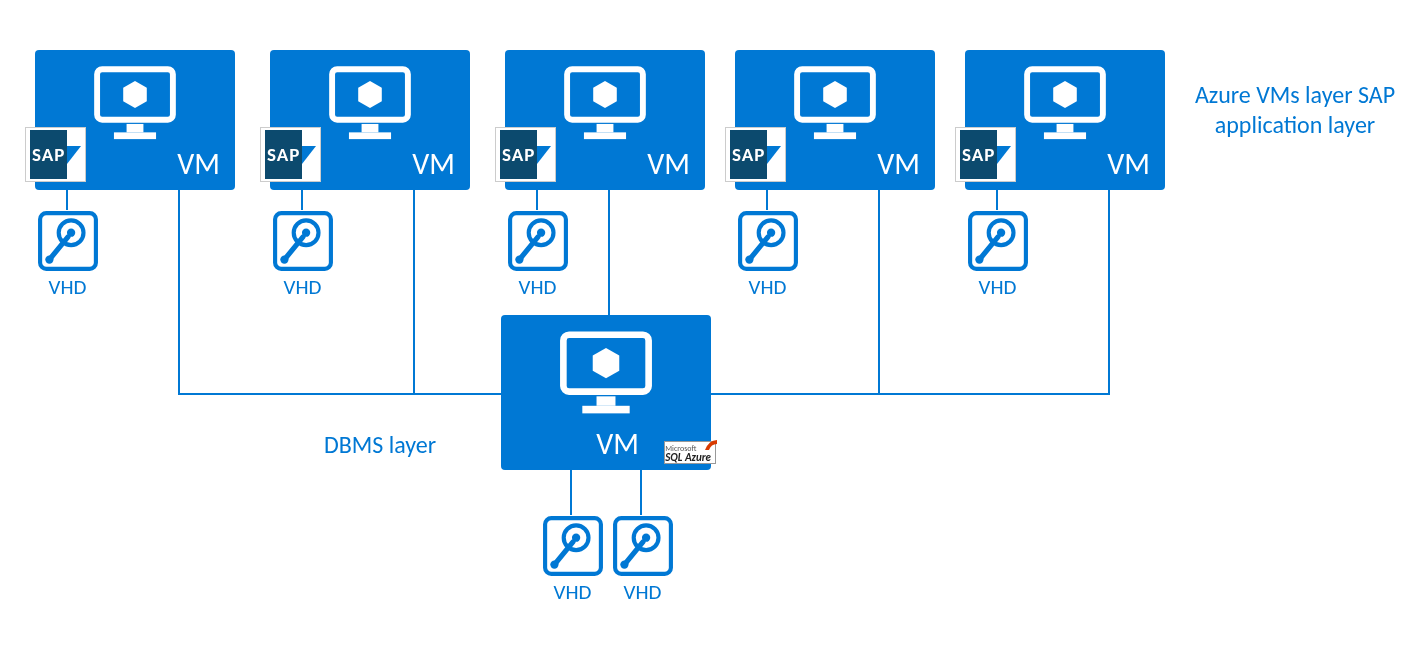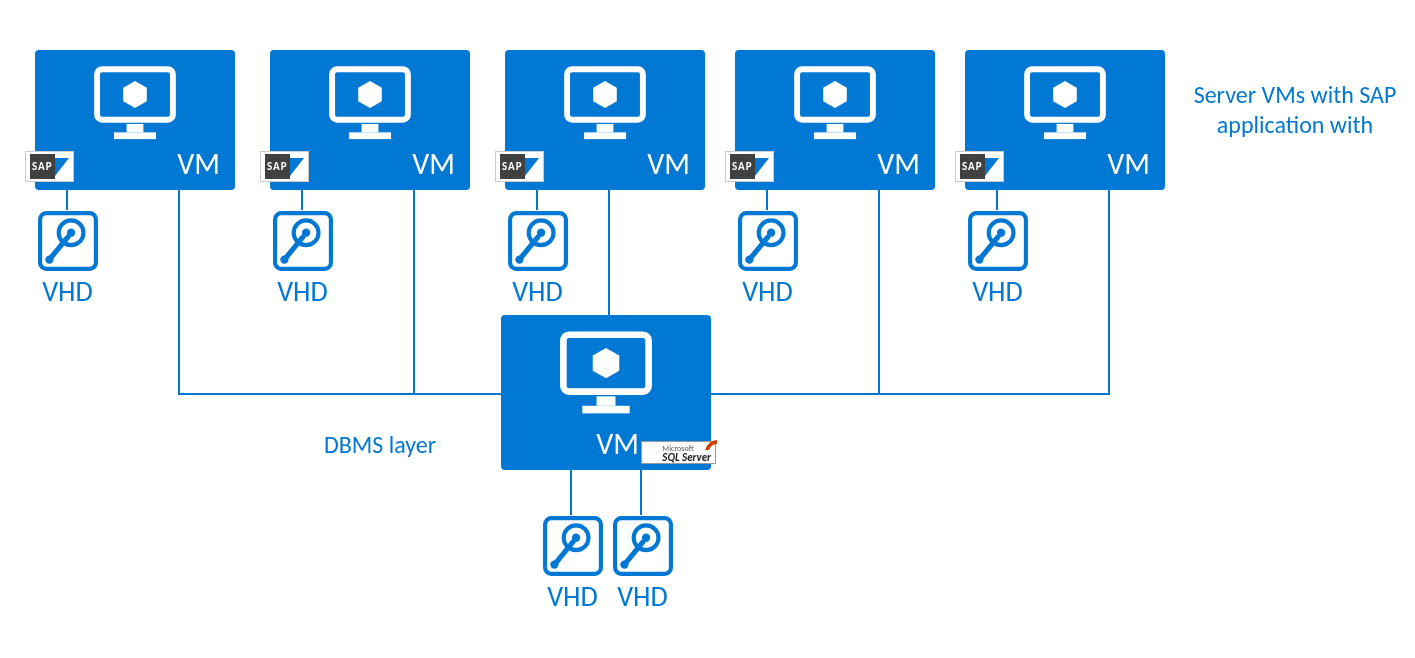--- a/index.html
+++ b/index.html
@@ -49,75 +49,75 @@
     display: flex;
     align-items: center;
   }
   .sap-badge .sap-tri {
     width: 0; height: 0;
     border-left: 0 solid transparent;
     border-right: 14px solid transparent;
     border-top: 18px solid #0078d4;
   }
   .sap-badge .sap-box {
-    background: #404040;
+    background: #0c4a6e;
     color: #fff;
     font-weight: bold;
-    font-size: 11px;
-    padding: 6px 2px;
+    font-size: 19px;
+    padding: 13px 2px;
     letter-spacing: 1px;
   }
   .sql-badge {
     position: absolute;
     right: -5px;
     bottom: 6px;
     background: #fff;
     border: 1px solid #999;
-    padding: 2px 4px 0px 20px;
+    padding: 2px 4px 0px 0;
     font-size: 9px;
     line-height: 1;
     text-align: left;
     color: #333;
   }
   .sql-badge .accent {
     position: absolute;
     top: -2px; right: -2px;
     width: 12px; height: 10px;
   }
   .sql-badge .ms { font-size: 8px; color:#555; }
   .sql-badge .sql { font-size: 11px; font-weight: bold; color:#222; font-style: italic;}
   .vhd {
     position: absolute;
     width: 65px;
     text-align: center;
   }
   .vhd svg { display: block; margin: 0 auto; }
   .vhd-label {
     color: #0078d4;
-    font-size: 28px;
+    font-size: 21px;
     margin-top: 2px;
   }
   .side-label {
     position: absolute;
     color: #0078d4;
     font-size: 24px;
     text-align: center;
     line-height: 1.25;
   }
   .connector {
     position: absolute;
     background: #0078d4;
   }
 </style>
 </head>
 <body>
 
 <div class="side-label" style="left:1185px; top:80px; width:220px;">
-  <span>Server VMs with SAP</span><br>
-  <span>application with</span>
+  <span>Azure VMs layer SAP</span><br>
+  <span>application layer</span>
 </div>
 
 <div class="side-label" style="left:265px; top:400px; width:230px;">
   <br>
   <span>DBMS layer</span>
 </div>
 
 <div class="vm-box" style="left:35px; top:50px;">
   <div class="monitor">
     <svg width="85" height="80" viewBox="0 0 100 95">
@@ -299,21 +299,21 @@
           <path d="M0 -16 L14 -8 L14 8 L0 16 L-14 8 L-14 -8 Z" fill="#fff"></path>
         </g>
       </svg>
   </div>
   <div class="vm-label" style="right:72px;">VM</div>
   <div class="sql-badge">
     <svg class="accent" viewBox="0 0 12 10">
         <path d="M0 10 Q4 0 12 0 L12 4 Q6 4 4 10 Z" fill="#d83b01"></path>
       </svg>
     <div class="ms">Microsoft</div>
-    <div class="sql">SQL Server</div>
+    <div class="sql">SQL Azure</div>
   </div>
 </div>
 
 <div class="connector" style="left:570px; top:470px; width:2px; height:45px;"></div>
 <div class="connector" style="left:640px; top:470px; width:2px; height:45px;"></div>
 
 <div class="vhd" style="left:540px; top:515px;">
   <svg width="62" height="62" viewBox="0 0 60 60">
       <rect x="3" y="3" width="54" height="54" rx="6" fill="none" stroke="#0078d4" stroke-width="4"></rect>
       <circle cx="33" cy="22" r="12" fill="none" stroke="#0078d4" stroke-width="4"></circle>

